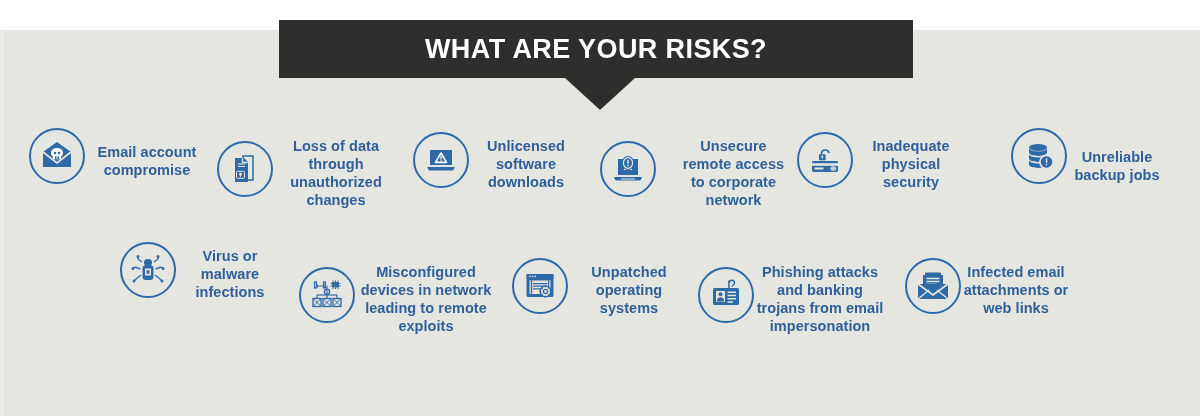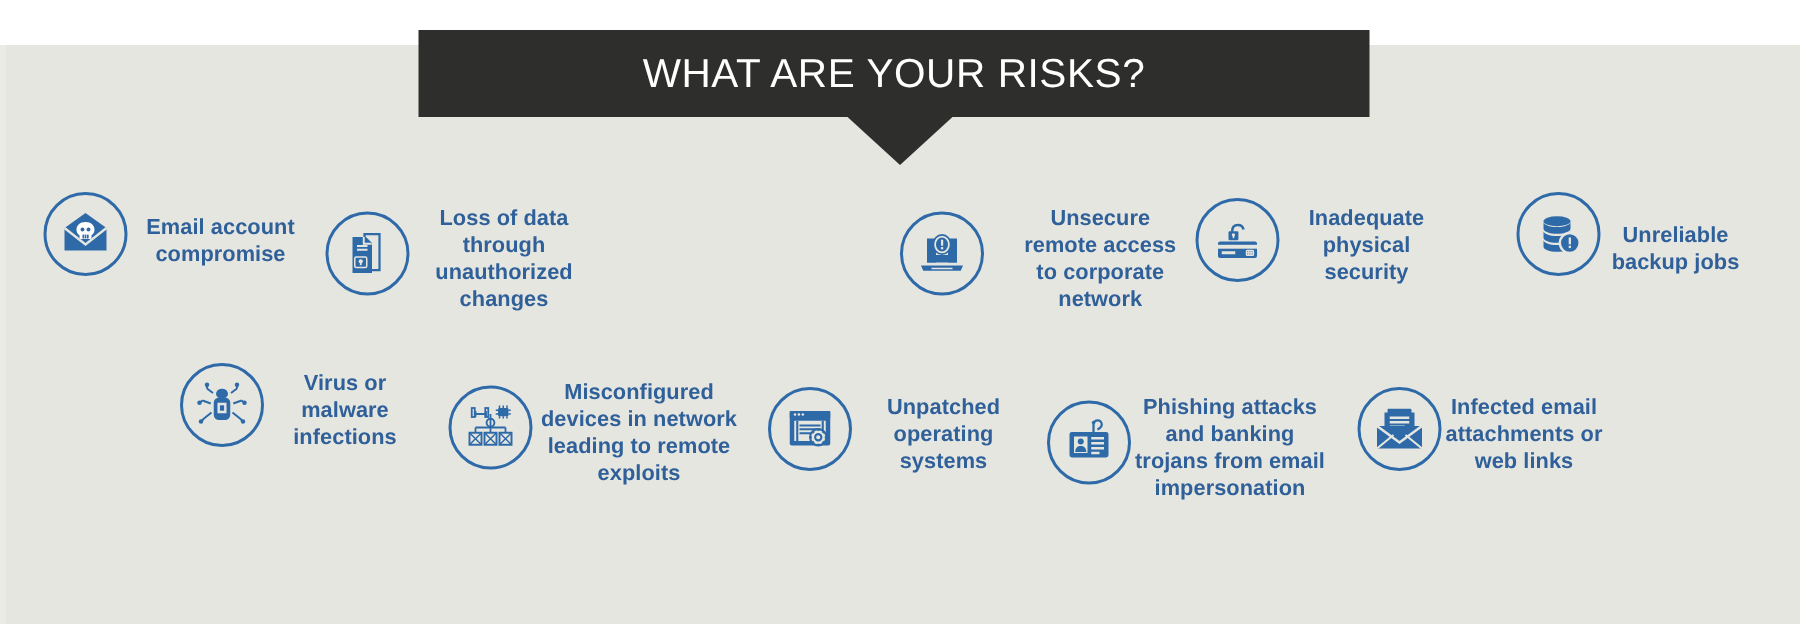--- a/index.html
+++ b/index.html
@@ -45,21 +45,21 @@
     width: 634px;
     height: 58px;
     background: #2e2e2c;
     display: flex;
     align-items: center;
     justify-content: center;
   }
   .banner-title {
     color: #ffffff;
     font-size: 27px;
-    font-weight: normal;
+    font-weight: bold;
     letter-spacing: 0.4px;
     text-transform: uppercase;
     white-space: nowrap;
     font-family: "Liberation Sans", sans-serif;
   }
   .banner-arrow {
     position: absolute;
     left: 565px;
     top: 78px;
     width: 0;
@@ -144,20 +144,33 @@
           <path d="M9.6 18.5 C9.6 16.7 10.6 15.6 12.2 15.6 C13.5 15.6 14.4 16.4 14.6 17.5" fill="none" stroke="#2f6aa8" stroke-width="1.5"></path>
           <rect x="7.5" y="18.3" width="8" height="7" rx="1" fill="#2f6aa8" stroke="#e6e6e1" stroke-width="1"></rect>
           <circle cx="11.5" cy="21.2" r="1.4" fill="#e6e6e1"></circle>
           <rect x="10.9" y="21.4" width="1.2" height="2.4" fill="#e6e6e1"></rect>
         </g>
       </svg>
     </div>
     <div class="risk-label">Loss of data through unauthorized changes</div>
   </div>
 
+  <div class="risk-item" style="left:413px; top:128px; width:170px;">
+    <div class="icon-circle">
+      <svg width="34" height="30" viewBox="0 0 34 30">
+        <rect x="6" y="5" width="22" height="15" fill="#2f6aa8"></rect>
+        <path d="M3 22 L31 22 L29 25.5 L5 25.5 Z" fill="#2f6aa8"></path>
+        <path d="M6 20.6 L28 20.6" stroke="#e6e6e1" stroke-width="1.2"></path>
+        <path d="M17 8 L22.5 17.4 L11.5 17.4 Z" fill="none" stroke="#ffffff" stroke-width="1.6" stroke-linejoin="round"></path>
+        <rect x="16.4" y="11" width="1.3" height="3.6" fill="#ffffff"></rect>
+        <rect x="16.4" y="15.3" width="1.3" height="1.3" fill="#ffffff"></rect>
+      </svg>
+    </div>
+    <div class="risk-label">Unlicensed software downloads</div>
+  </div>
 
   <div class="risk-item" style="left:600px; top:128px; width:192px;gap:19px;">
     <div class="icon-circle">
       <svg width="34" height="32" viewBox="0 0 34 32">
         <rect x="7" y="6" width="6" height="16" fill="#2f6aa8"></rect>
         <rect x="21" y="6" width="6" height="16" fill="#2f6aa8"></rect>
         <rect x="7" y="18" width="20" height="4" fill="#2f6aa8"></rect>
         <path d="M3 24 L31 24 L29.5 27.5 L4.5 27.5 Z" fill="#2f6aa8"></path>
         <path d="M10 26 L24 26" stroke="#e6e6e1" stroke-width="1"></path>
         <ellipse cx="17" cy="10" rx="6.3" ry="7" fill="#2f6aa8"></ellipse>
@@ -225,21 +238,21 @@
         </g>
         <ellipse cx="17" cy="8.5" rx="4" ry="3.4" fill="#2f6aa8"></ellipse>
         <rect x="11.5" y="11" width="11" height="15" rx="3.5" fill="#2f6aa8"></rect>
         <rect x="14" y="14.5" width="6" height="7" fill="#e6e6e1"></rect>
         <rect x="15.6" y="16.2" width="2.8" height="3.6" fill="#2f6aa8"></rect>
       </svg>
     </div>
     <div class="risk-label">Virus or malware infections</div>
   </div>
 
-  <div class="risk-item" style="left:299px; top:244px; width:198px;">
+  <div class="risk-item" style="left:299px; top:254px; width:198px;">
     <div class="icon-circle">
       <svg width="34" height="32" viewBox="0 0 34 32">
         <g stroke="#2f6aa8" stroke-width="1.2" fill="none">
           <path d="M7 5 L7 9 M14 5 L14 9 M7 7 L14 7"></path>
           <rect x="4.5" y="3" width="2" height="6"></rect>
           <rect x="13.5" y="3" width="2" height="6"></rect>
           <path d="M17 7 L17 13"></path>
           <path d="M7 16 L27 16"></path>
           <path d="M7 16 L7 19 M17 13 L17 19 M27 16 L27 19"></path>
         </g>

